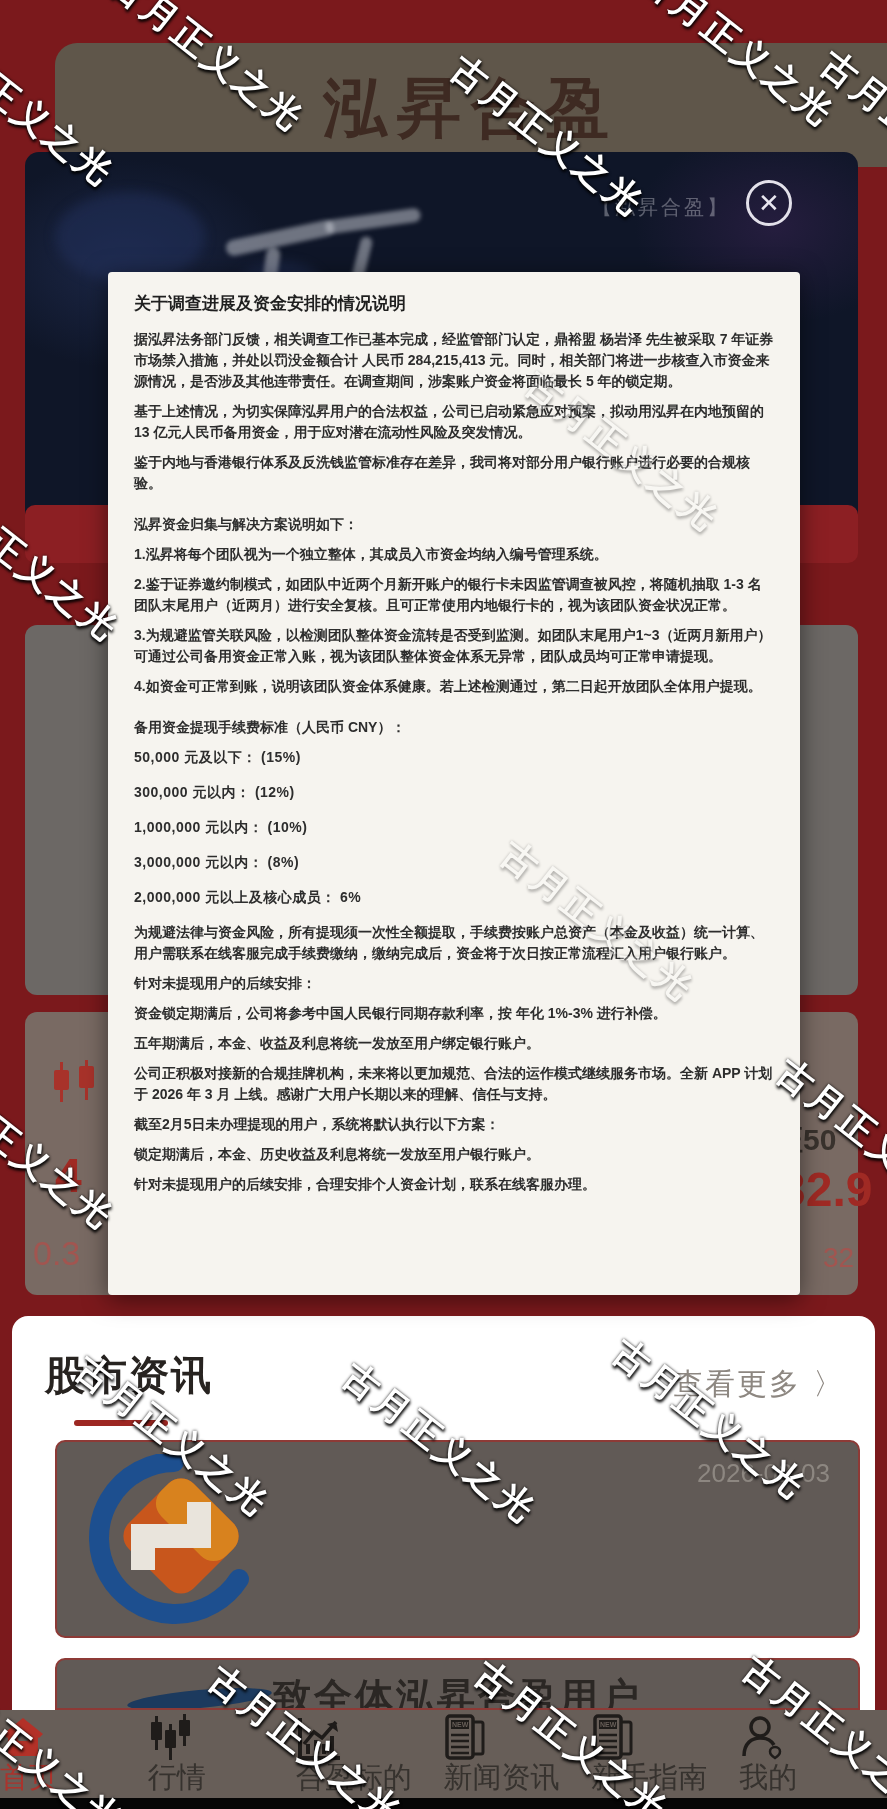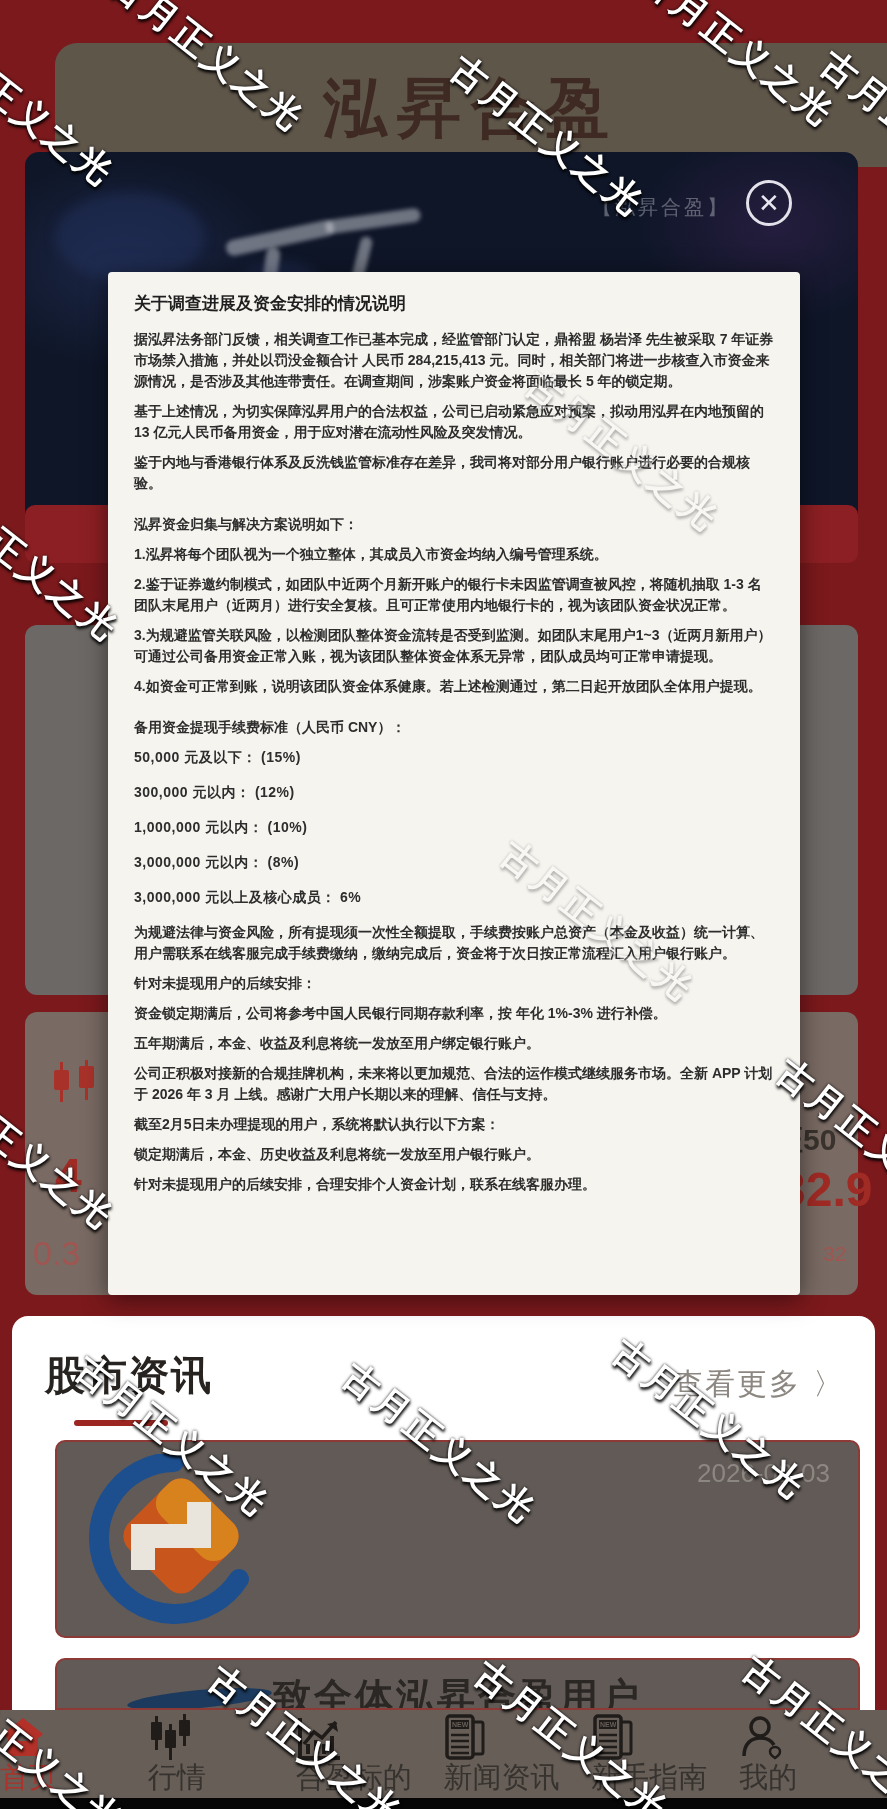--- a/index.html
+++ b/index.html
@@ -38,21 +38,21 @@
   
   .red-band{position:absolute;left:25px;top:505px;width:833px;height:58px;background:#8c1f23;border-radius:10px;}
   .gray-card{position:absolute;left:25px;top:625px;width:833px;height:370px;background:#6c6865;border-radius:12px;}
   .market-card{position:absolute;left:25px;top:1012px;width:833px;height:283px;background:#796a63;border-radius:12px;}
   .candle-icon{position:absolute;left:27px;top:48px;}
   .m-left-val{position:absolute;left:30px;top:136px;font-size:48px;font-weight:700;color:#a02a24;}
   .m-left-sub{position:absolute;left:8px;top:222px;font-size:34px;color:#a25550;}
   .m-right-name{position:absolute;left:718px;top:108px;font-size:30px;font-weight:700;color:#39322d;}
   .m-right-val{position:absolute;left:754px;top:150px;font-size:48px;font-weight:700;color:#a02a24;}
   .m-right-pct{position:absolute;left:740px;top:230px;font-size:24px;color:#a25550;}
-  .m-right-sub{position:absolute;left:798px;top:230px;font-size:21px;color:#a25550;}
+  .m-right-sub{position:absolute;left:798px;top:230px;font-size:28px;color:#a25550;}
   
   .light-panel{position:absolute;left:12px;top:1316px;width:863px;height:493px;
     background:#ffffff;border-radius:16px 16px 0 0;}
   .sec-title{position:absolute;left:33px;top:32px;font-size:40px;font-weight:700;color:#272320;letter-spacing:2px;}
   .sec-underline{position:absolute;left:62px;top:104px;width:94px;height:6px;background:#9c2722;border-radius:3px;}
   .more-link{position:absolute;right:30px;top:48px;font-size:30px;color:#8d8781;letter-spacing:2px;cursor:pointer;}
   .more-link .chev{margin-left:12px;}
   .news-card{position:absolute;left:43px;top:124px;width:805px;height:198px;
     border:2px solid #8d3a36;border-radius:10px;background:#615a56;overflow:hidden;}
   .news-date{position:absolute;right:28px;top:16px;font-size:26px;color:#8d8781;}
@@ -239,21 +239,21 @@
         <p class="head">泓昇资金归集与解决方案说明如下：</p>
         <p>1.泓昇将每个团队视为一个独立整体，其成员入市资金均纳入编号管理系统。</p>
         <p>2.鉴于证券邀约制模式，如团队中近两个月新开账户的银行卡未因监管调查被风控，将随机抽取 1-3 名团队末尾用户（近两月）进行安全复核。且可正常使用内地银行卡的，视为该团队资金状况正常。</p>
         <p>3.为规避监管关联风险，以检测团队整体资金流转是否受到监测。如团队末尾用户1~3（近两月新用户）可通过公司备用资金正常入账，视为该团队整体资金体系无异常，团队成员均可正常申请提现。</p>
         <p>4.如资金可正常到账，说明该团队资金体系健康。若上述检测通过，第二日起开放团队全体用户提现。</p>
         <p class="head">备用资金提现手续费标准（人民币 CNY）：</p>
         <p class="fee">50,000 元及以下： (15%)</p>
         <p class="fee">300,000 元以内： (12%)</p>
         <p class="fee">1,000,000 元以内： (10%)</p>
         <p class="fee">3,000,000 元以内： (8%)</p>
-        <p class="fee">3,000,000 元以上及核心成员： 6%</p>
+        <p class="fee">2,000,000 元以上及核心成员： 6%</p>
         <p>为规避法律与资金风险，所有提现须一次性全额提取，手续费按账户总资产（本金及收益）统一计算、用户需联系在线客服完成手续费缴纳，缴纳完成后，资金将于次日按正常流程汇入用户银行账户。</p>
         <p>针对未提现用户的后续安排：</p>
         <p>资金锁定期满后，公司将参考中国人民银行同期存款利率，按 年化 1%-3% 进行补偿。</p>
         <p>五年期满后，本金、收益及利息将统一发放至用户绑定银行账户。</p>
         <p>公司正积极对接新的合规挂牌机构，未来将以更加规范、合法的运作模式继续服务市场。全新 APP 计划于 2026 年 3 月 上线。感谢广大用户长期以来的理解、信任与支持。</p>
         <p>截至2月5日未办理提现的用户，系统将默认执行以下方案：</p>
         <p>锁定期满后，本金、历史收益及利息将统一发放至用户银行账户。</p>
         <p>针对未提现用户的后续安排，合理安排个人资金计划，联系在线客服办理。</p>
       </div>
   </div>

